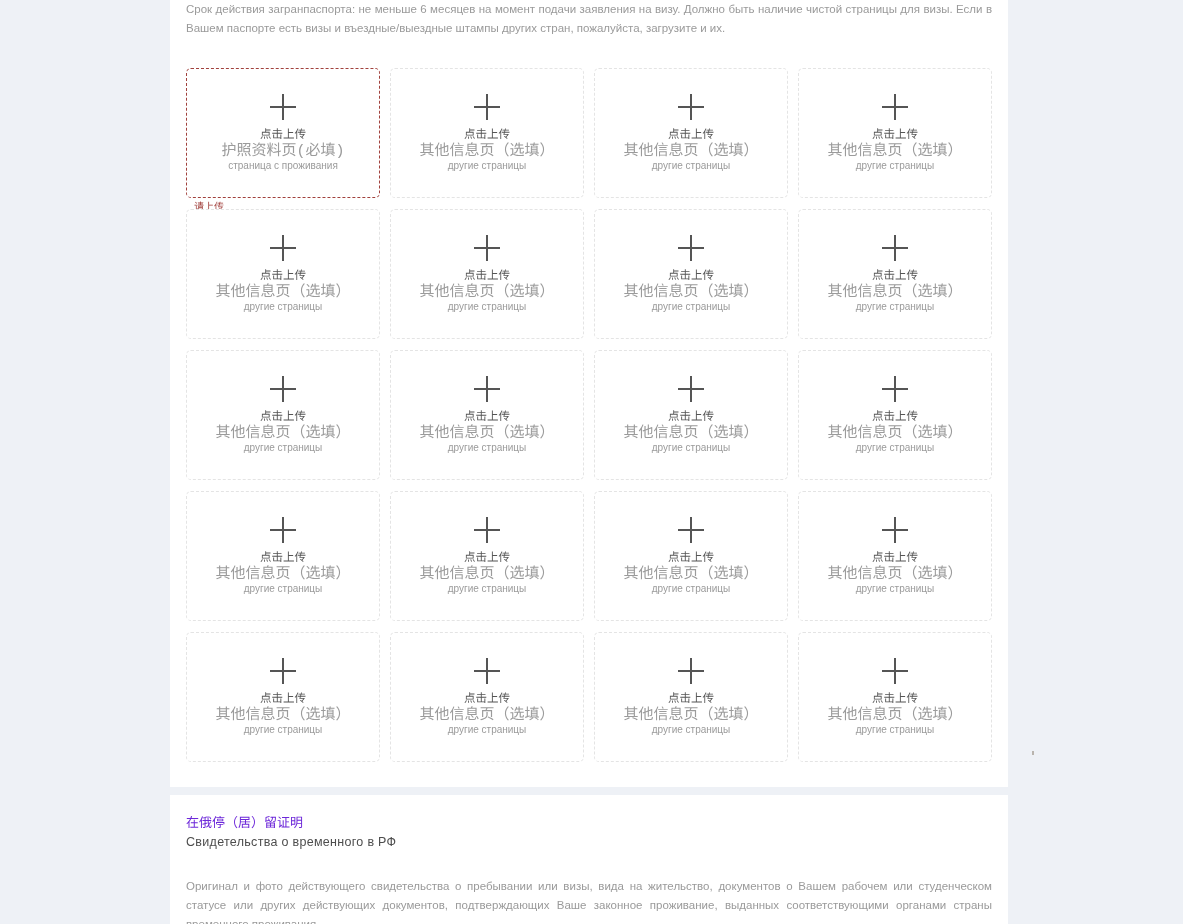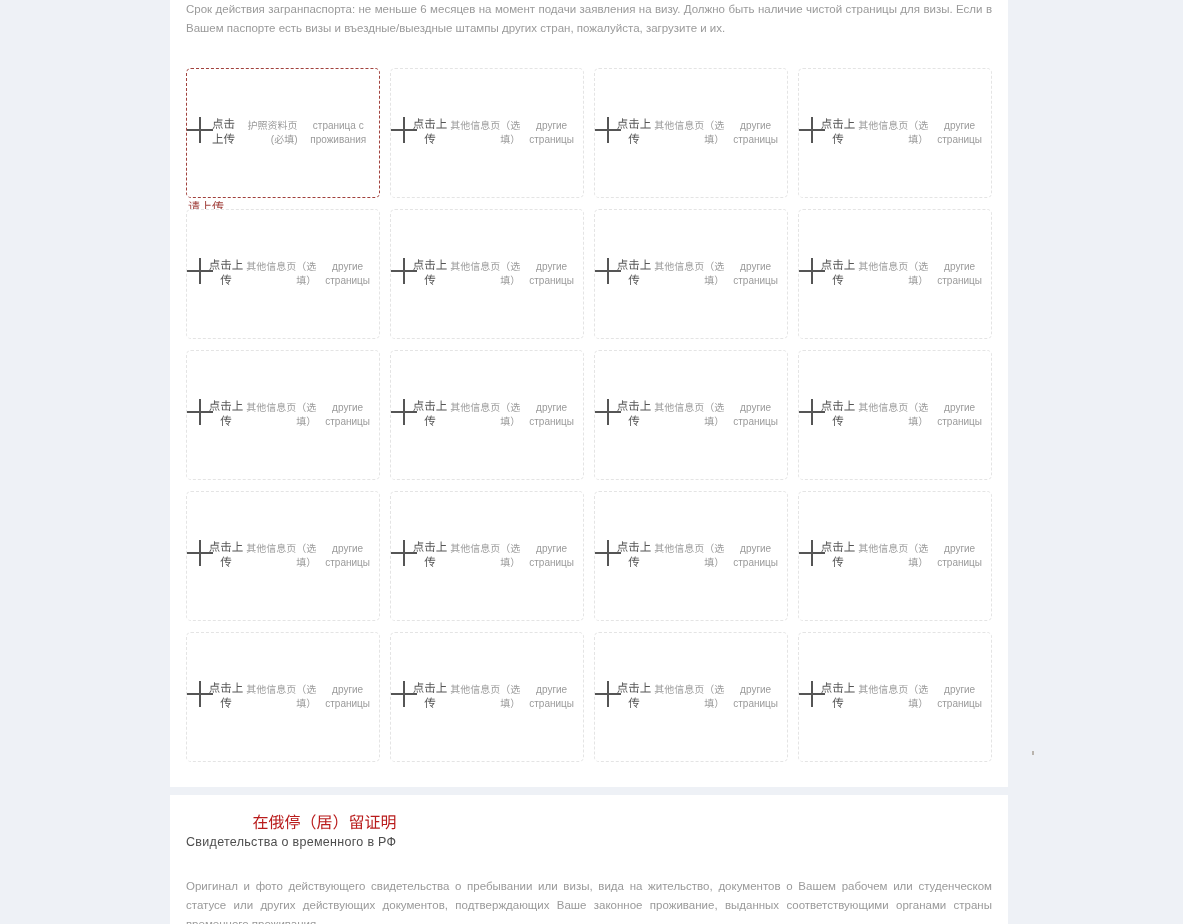--- a/index.html
+++ b/index.html
@@ -77,21 +77,21 @@
     position: relative;
   }
 
   .upload-card {
     box-sizing: border-box;
     height: 130px;
     border: 1px dashed #e4e4e4;
     border-radius: 5px;
     background: #ffffff;
     display: flex;
-    flex-direction: row;
+    flex-direction: column;
     align-items: center;
     justify-content: center;
     cursor: pointer;
     user-select: none;
   }
   .upload-card.error {
     border: 1px dashed #a1413d;
   }
 
   .plus-icon {
@@ -120,52 +120,52 @@
   }
 
   .card-title {
     font-size: 11.5px;
     color: #565656;
     line-height: 15px;
     margin-bottom: 3px;
     text-align: center;
   }
   .card-sub-cn {
-    font-size: 10px;
+    font-size: 15px;
     color: #9b9b9b;
     line-height: 14px;
     text-align: right;
+    font-family: Liberation Mono, monospace;
   }
   .card-sub-ru {
     font-size: 10px;
     color: #9b9b9b;
     line-height: 14px;
     text-align: center;
   }
 
   .error-text {
     position: absolute;
-    left: 2px;
+    left: 8px;
     top: 132px;
-    font-size: 12px;
+    font-size: 10px;
     color: #a1413d;
     line-height: 14px;
   }
 
   
   .res-head {
     position: absolute;
     left: 16px;
     top: 19px;
   }
   .res-title-cn {
-    font-size: 16px;
-    color: #b91c1c;
+    font-size: 13px;
+    color: #6d28d9;
     line-height: 18px;
-    text-align: right;
   }
   .res-title-ru {
     font-size: 12.5px;
     color: #4d4d4d;
     line-height: 18px;
     letter-spacing: 0.3px;
     margin-top: 1px;
   }
   .res-body {
     position: absolute;

